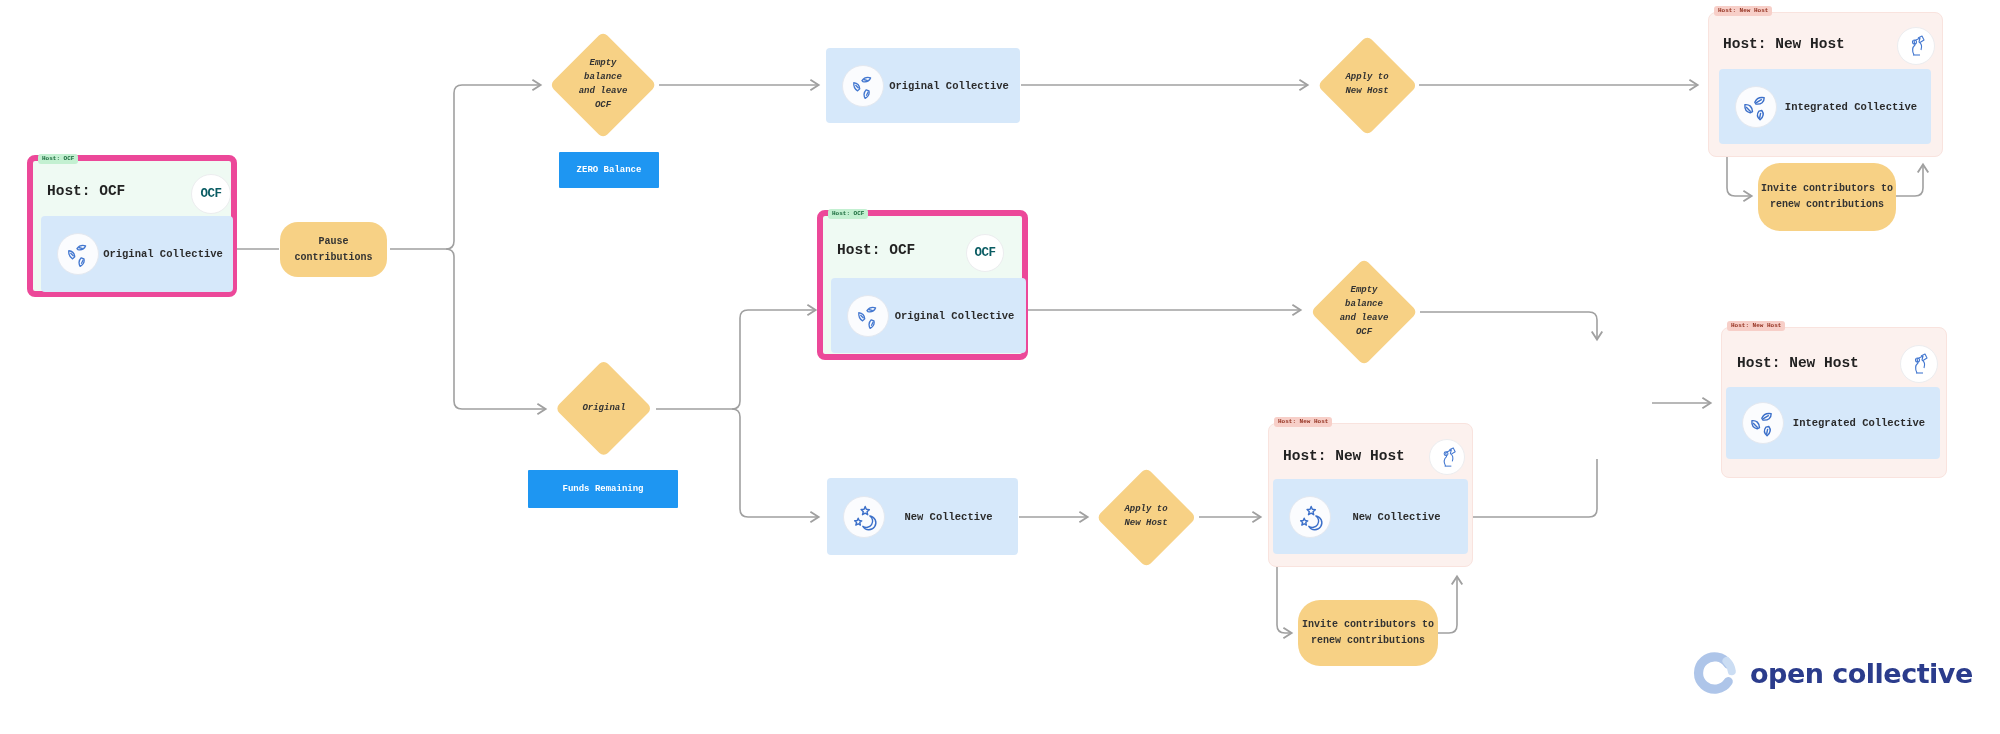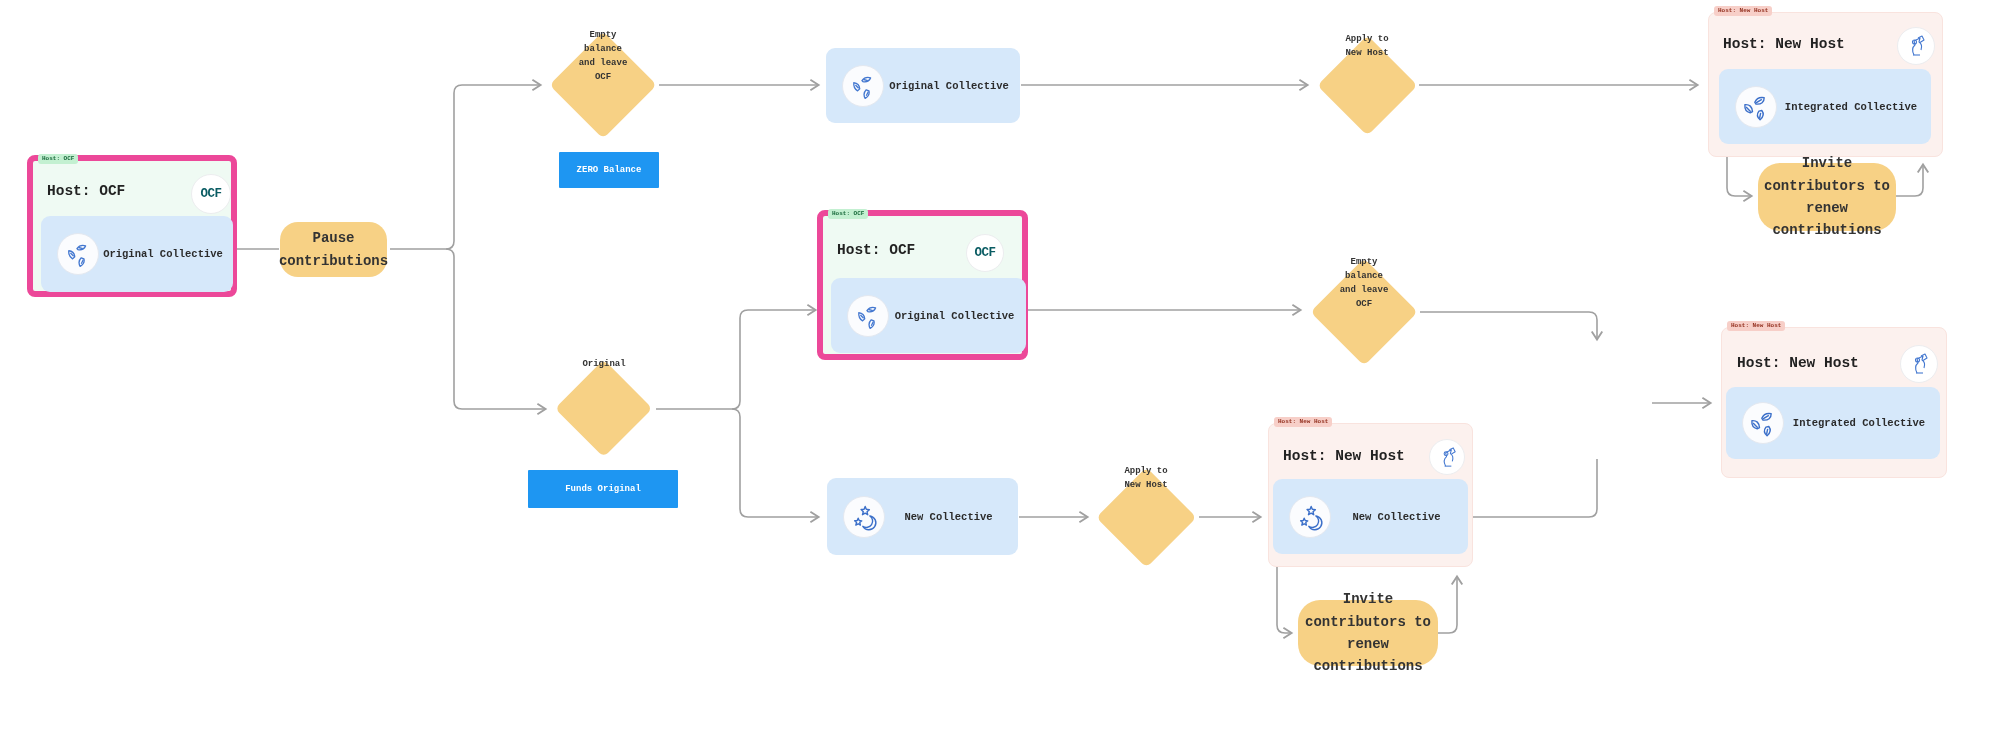--- a/index.html
+++ b/index.html
@@ -15,32 +15,32 @@
   .card-badge{position:absolute;top:-7px;left:5px;font-size:6px;font-weight:bold;
               padding:2px 4px;border-radius:3px;line-height:1;}
   .green .card-badge{background:#C3F0D1;color:#17693A;}
   .pink  .card-badge{background:#F7CFC8;color:#93301F;}
   .card-title{position:absolute;font-size:14.5px;font-weight:bold;color:#222;white-space:nowrap;}
   .logo-circle{position:absolute;border-radius:50%;background:#ffffff;border:1px solid #ECEDEF;
                display:flex;align-items:center;justify-content:center;}
   .ocf-text{font-size:12.5px;font-weight:bold;color:#0A5C63;letter-spacing:-0.5px;}
 
   
-  .collective-box{position:absolute;background:#D6E8FA;border-radius:9px;box-sizing:border-box;
+  .collective-box{position:absolute;background:#D6E8FA;border-radius:4px;box-sizing:border-box;
                   display:flex;align-items:center;padding-left:16px;}
   .icon-circle{width:40px;height:40px;min-width:40px;border-radius:50%;background:#FBFCFE;
                border:1px solid #E3E8F0;display:flex;align-items:center;justify-content:center;}
   .collective-label{flex:1;text-align:center;font-size:10.5px;font-weight:bold;color:#2b2b2b;
                     padding-right:6px;white-space:nowrap;}
 
   
   .process{position:absolute;background:#F7D185;border-radius:18px;display:flex;align-items:center;
-           justify-content:center;text-align:center;font-size:14px;font-weight:bold;color:#333;
+           justify-content:center;text-align:center;font-size:10px;font-weight:bold;color:#333;
            line-height:1.6;}
-  .diamond{position:absolute;display:flex;justify-content:center;}
+  .diamond{position:absolute;display:flex;align-items:center;justify-content:center;font-style:italic;}
   .diamond .shape{position:absolute;inset:16%;background:#F7D185;border-radius:6px;
                   transform:rotate(45deg);}
   .diamond .dtext{position:relative;z-index:1;text-align:center;font-size:9px;font-weight:bold;
                   color:#333;line-height:1.55;}
   .diamond.big .dtext{font-size:14px;}
 
   
   .blue-label{position:absolute;background:#1E96F2;color:#ffffff;display:flex;align-items:center;
               justify-content:center;font-size:9px;font-weight:bold;border-radius:1px;}
 
@@ -178,21 +178,21 @@
   </div>
 
   <div class="process pre" style="left:1758px;top:163px;width:138px;height:68px;border-radius:22px;">Invite contributors to
 renew contributions</div>
 
   <div class="diamond" style="left:553px;top:358px;width:102px;height:102px;">
     <div class="shape"></div>
     <div class="dtext">Original</div>
   </div>
 
-  <div class="blue-label" style="left:528px;top:470px;width:150px;height:38px;">Funds Original</div>
+  <div class="blue-label" style="left:528px;top:470px;width:150px;height:38px;">Funds Remaining</div>
 
   <div class="host-card green" style="left:817px;top:210px;width:211px;height:150px;">
     <span class="card-badge">Host: OCF</span>
     <div class="card-title" style="left:14px;top:26px;">Host: OCF</div>
     <div class="logo-circle" style="left:143px;top:18px;width:36px;height:36px;">
       <span class="ocf-text">OCF</span>
     </div>
     <div class="collective-box" style="left:8px;top:62px;width:195px;height:75px;">
       <div class="icon-circle">
         <svg width="26" height="26" viewBox="0 0 24 24">
@@ -259,14 +259,21 @@
     <div class="collective-box" style="left:4px;top:59px;width:214px;height:72px;">
       <div class="icon-circle">
         <svg width="28" height="28" viewBox="0 0 24 24">
             <use href="#ic-leaf"></use>
           </svg>
       </div>
       <span class="collective-label">Integrated Collective</span>
     </div>
   </div>
 
+  <div class="brand" style="left:1692px;top:650px;">
+    <svg width="46" height="46" viewBox="0 0 40 40">
+      <path d="M31.5 27.5 A 14 14 0 1 1 31.5 12.5" fill="none" stroke="#A5BFE7" stroke-width="8" stroke-linecap="round" opacity="0.9"></path>
+      <path d="M30 9.5 A 14.5 14.5 0 0 1 34.6 18.5" fill="none" stroke="#CBDDF3" stroke-width="7" stroke-linecap="round"></path>
+    </svg>
+    <span class="brand-text">open collective</span>
+  </div>
 
 </div>
 
 </body></html>

